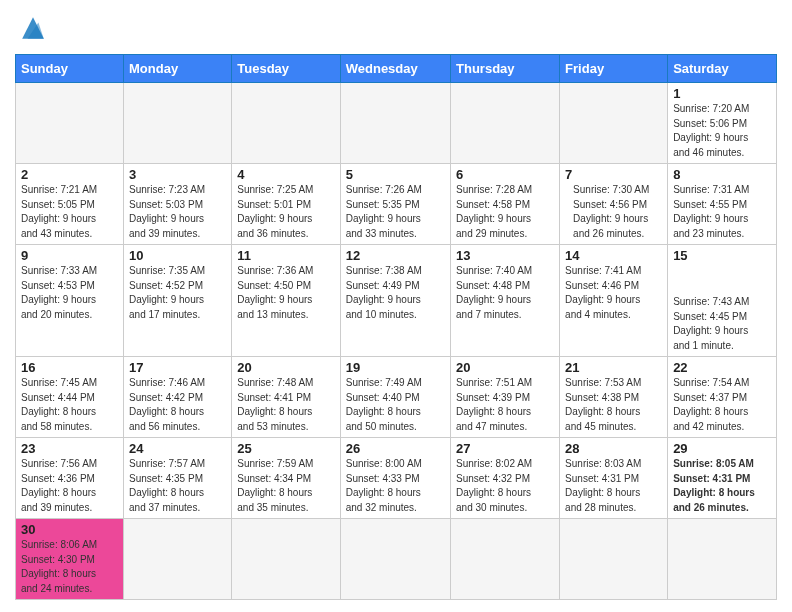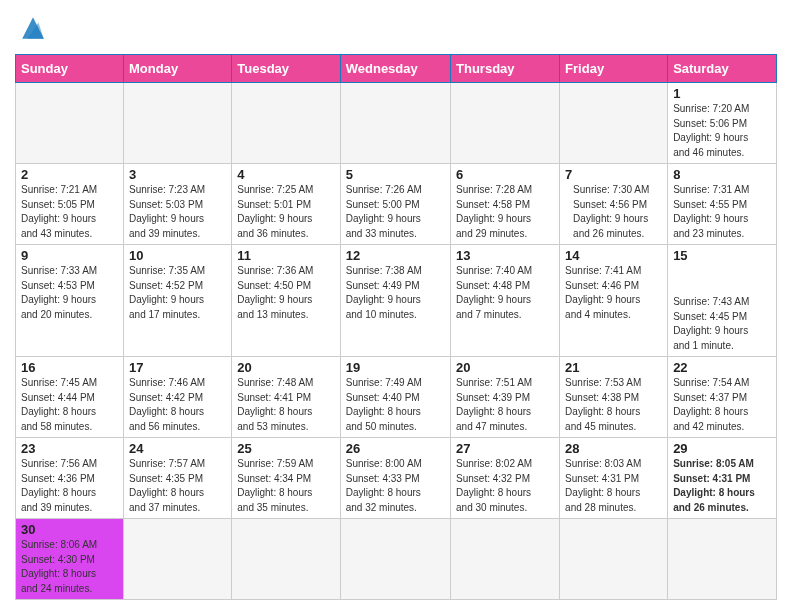--- a/index.html
+++ b/index.html
@@ -43,21 +43,21 @@
     .location {
       font-size: 15px;
       color: #444;
     }
     .calendar {
       width: 100%;
       border-collapse: collapse;
       border: 1px solid #ccc;
     }
     .calendar th {
-      background: #ec4899;
+      background: #3b82f6;
       color: #fff;
       font-size: 13px;
       font-weight: bold;
       padding: 6px 5px;
       text-align: left;
       border: 1px solid #1a7abf;
     }
     .calendar td {
       vertical-align: top;
       border: 1px solid #ccc;
@@ -76,21 +76,21 @@
       font-weight: bold;
       display: block;
       margin-bottom: 1px;
     }
     .day-info {
       font-size: 10px;
       color: #333;
       line-height: 1.45;
     }
     .last-row td {
-      background: #d946ef;
+      background: #ec4899;
     }
   </style>
 </head>
 <body>
 
 <div class="header">
   <div class="logo">
     <svg class="logo-icon" viewBox="0 0 40 40">
 
       <polygon points="8,32 20,8 32,32" fill="#1a7abf" opacity="0.85"></polygon>
@@ -153,21 +153,21 @@
         <td>
           <span class="day-num">4</span>
           <div class="day-info" style="white-space: pre-line;">Sunrise: 7:25 AM
 Sunset: 5:01 PM
 Daylight: 9 hours
 and 36 minutes.</div>
         </td>
         <td>
           <span class="day-num">5</span>
           <div class="day-info" style="white-space: pre-line;">Sunrise: 7:26 AM
-Sunset: 5:00 PM
+Sunset: 5:35 PM
 Daylight: 9 hours
 and 33 minutes.</div>
         </td>
         <td>
           <span class="day-num">6</span>
           <div class="day-info" style="white-space: pre-line;">Sunrise: 7:28 AM
 Sunset: 4:58 PM
 Daylight: 9 hours
 and 29 minutes.</div>
         </td>

